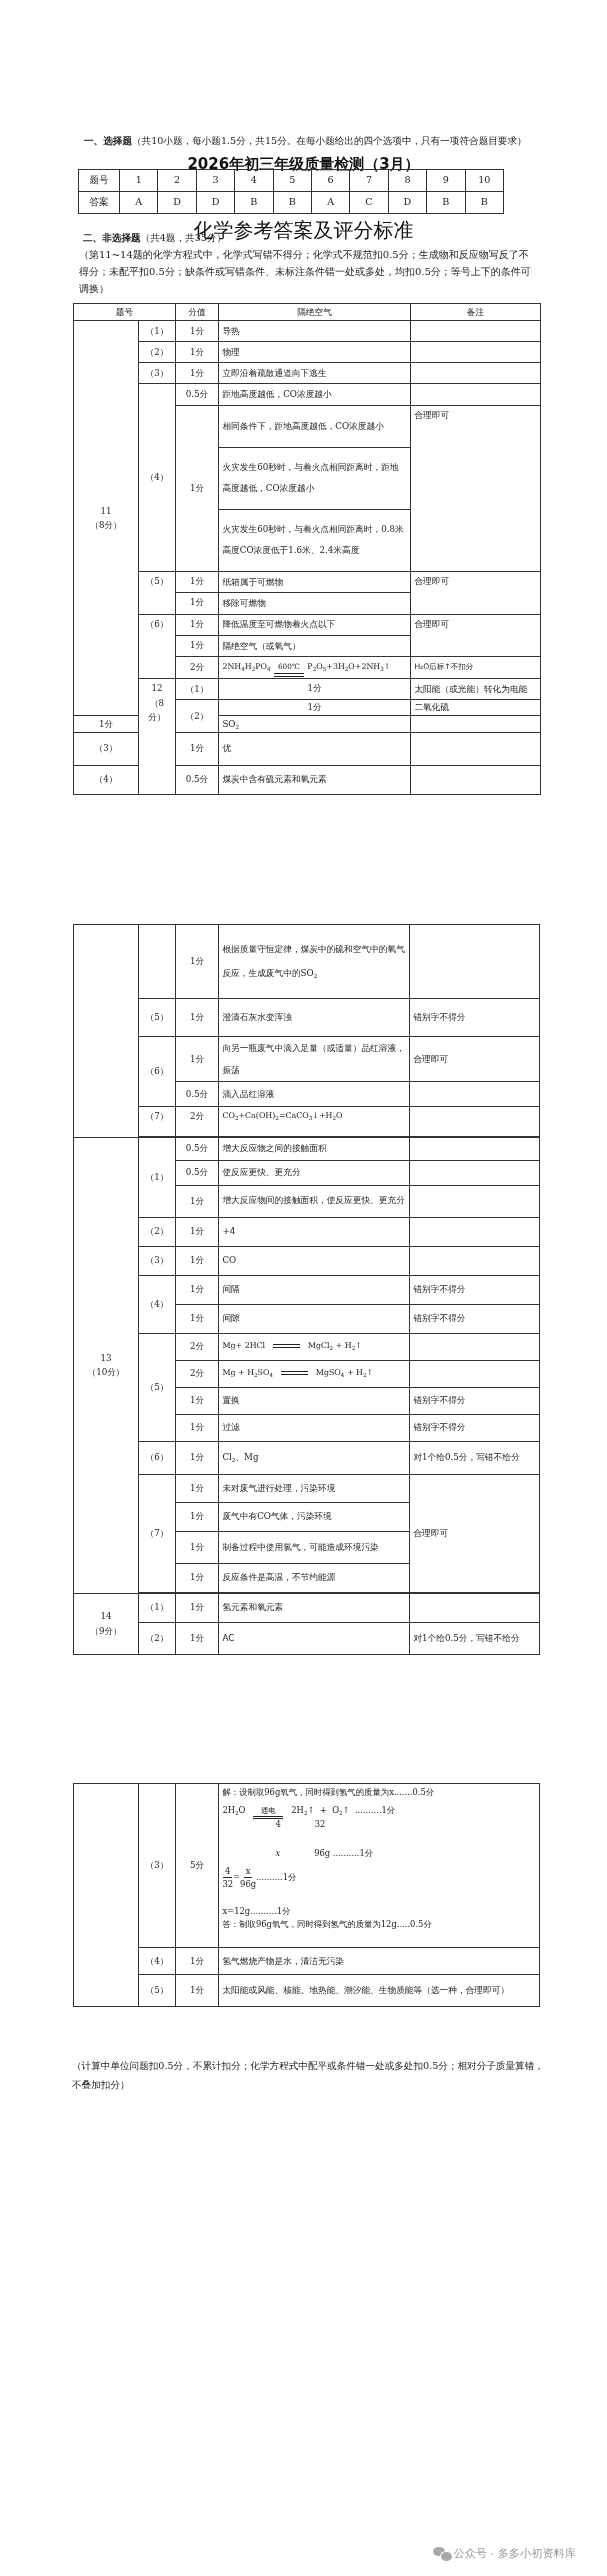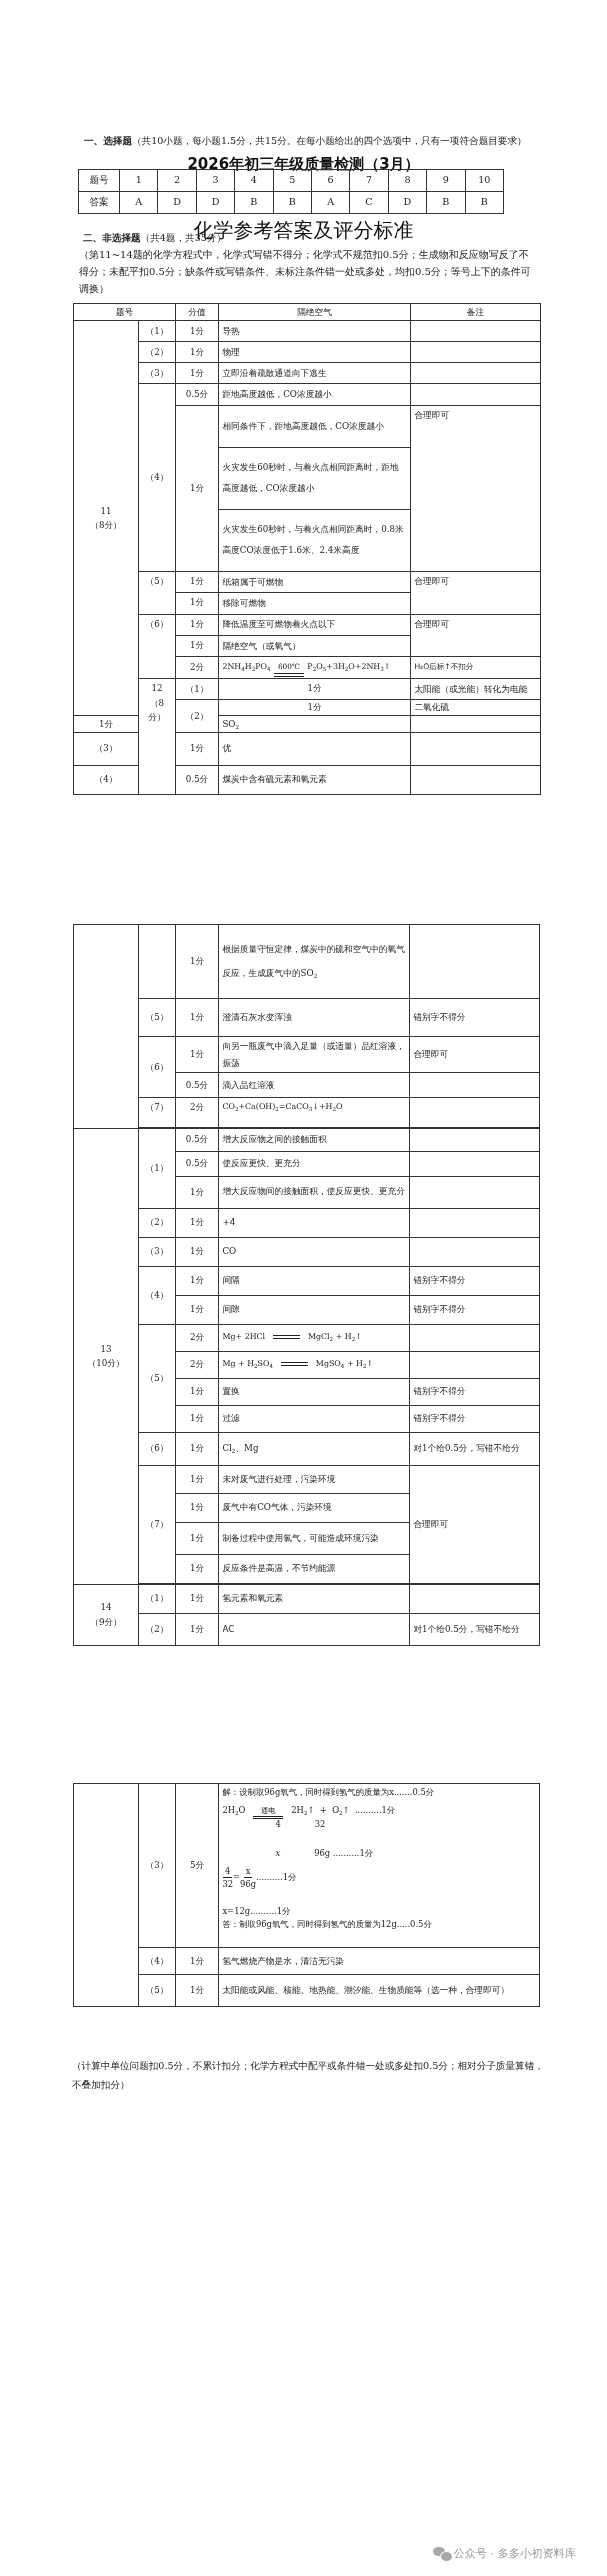--- a/index.html
+++ b/index.html
@@ -216,21 +216,21 @@
   </tr>
   <tr style="height:38px">
     <td class="c">（5）</td>
     <td class="c">1分</td>
     <td class="l">澄清石灰水变浑浊</td>
     <td class="l">错别字不得分</td>
   </tr>
   <tr style="height:36px">
     <td class="c" rowspan="2">（6）</td>
     <td class="c">1分</td>
-    <td class="l" style="line-height:17px;">向另一瓶废气中滴入足量（或适量）品红溶液，振荡</td>
+    <td class="l" style="line-height:22px;">向另一瓶废气中滴入足量（或适量）品红溶液，振荡</td>
     <td class="l">合理即可</td>
   </tr>
   <tr style="height:25px">
     <td class="c">0.5分</td>
     <td class="l">滴入品红溶液</td>
     <td></td>
   </tr>
   <tr style="height:30px">
     <td class="c top">（7）</td>
     <td class="c top">2分</td>

